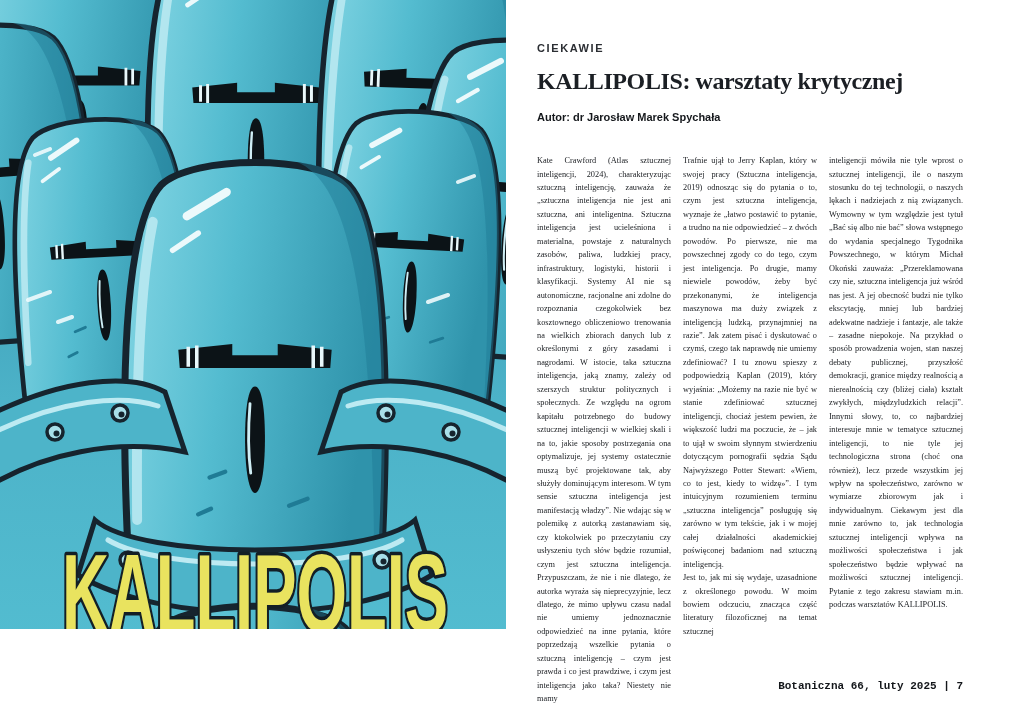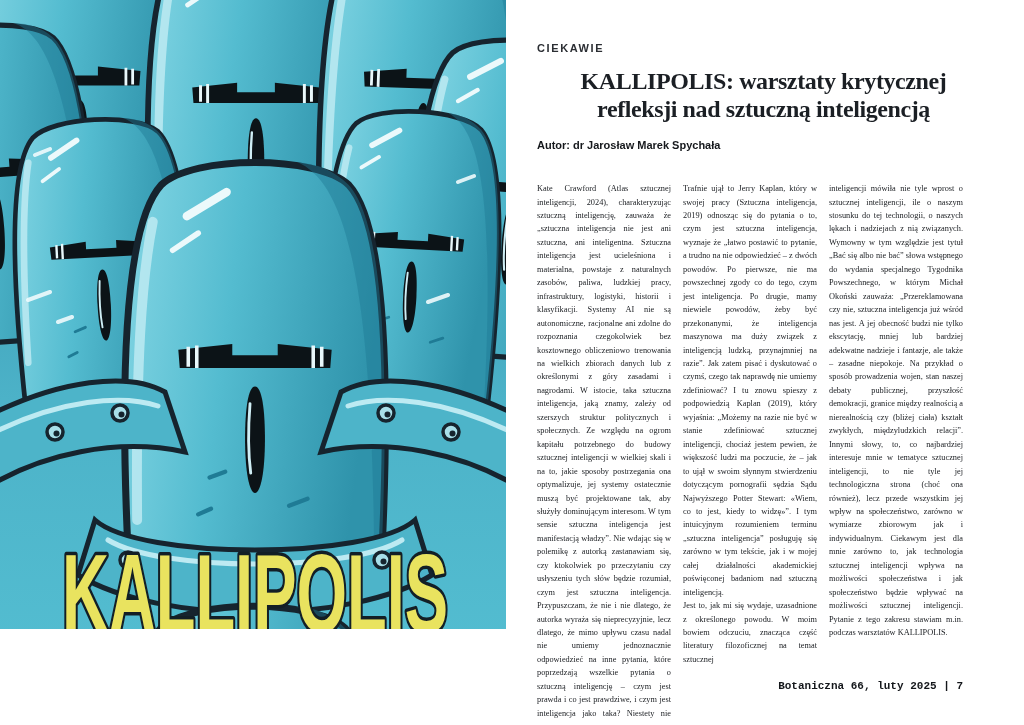--- a/index.html
+++ b/index.html
@@ -10,21 +10,21 @@
   
   .cover{position:absolute;left:0;top:0;width:506px;height:629px;overflow:hidden;background:#3f9db5;}
   .cover svg{display:block;}
   
   .page{
     position:absolute;left:506px;top:0;width:518px;height:725px;background:#ffffff;
     box-sizing:border-box;padding:42px 34px 0 31px;color:#1c2025;
   }
   .kicker{font-weight:bold;font-size:11px;letter-spacing:1.6px;color:#2b2e33;}
   .headline{margin-top:13px;font-family:"Liberation Serif",serif;font-weight:bold;
-    font-size:24px;line-height:28px;letter-spacing:-0.4px;color:#1b1f24;text-align:center;}
+    font-size:24px;line-height:28px;letter-spacing:-0.4px;color:#1b1f24;}
   .headline span{display:block;white-space:nowrap;}
   .byline{margin-top:10px;font-weight:bold;font-size:11px;color:#15181c;}
   .cols{display:flex;gap:12px;margin-top:31px;}
   .col{width:134px;font-family:"Liberation Serif",serif;font-size:8.3px;line-height:13.45px;
     text-align:justify;color:#191c20;}
   .col p{margin:0;}
   .footer{position:absolute;right:61px;top:680px;font-family:Liberation Mono, monospace;
     font-weight:bold;font-size:11px;color:#14171b;}
 </style>
 </head>
@@ -103,21 +103,20 @@
 
     <text x="255" y="632" text-anchor="middle" font-family="Liberation Sans, sans-serif" font-weight="bold" font-size="112" textLength="386" lengthAdjust="spacingAndGlyphs" fill="#e9e35f" stroke="#131f26" stroke-width="7" stroke-linejoin="round" paint-order="stroke">KALLIPOLIS</text>
     <text x="255" y="692" text-anchor="middle" font-family="Liberation Sans, sans-serif" font-weight="bold" font-size="38" textLength="372" lengthAdjust="spacingAndGlyphs" fill="#e9e35f" stroke="#131f26" stroke-width="4.5" stroke-linejoin="round" paint-order="stroke">Jarosław Marek Spychała</text>
   </svg>
 </div>
 
 <div class="page">
   <div class="kicker">CIEKAWIE</div>
   <h1 class="headline">
     <span>KALLIPOLIS: warsztaty krytycznej</span>
-    <span>refleksji nad sztuczną inteligencją</span>
   </h1>
   <div class="byline">Autor: dr Jarosław Marek Spychała</div>
 
   <div class="cols">
     <div class="col">
       <p>Kate Crawford (Atlas sztucznej inteligencji, 2024), charakteryzując sztuczną inteligencję, zauważa że „sztuczna inteligencja nie jest ani sztuczna, ani inteligentna. Sztuczna inteligencja jest ucieleśniona i materialna, powstaje z naturalnych zasobów, paliwa, ludzkiej pracy, infrastruktury, logistyki, historii i klasyfikacji. Systemy AI nie są autonomiczne, racjonalne ani zdolne do rozpoznania czegokolwiek bez kosztownego obliczeniowo trenowania na wielkich zbiorach danych lub z określonymi z góry zasadami i nagrodami. W istocie, taka sztuczna inteligencja, jaką znamy, zależy od szerszych struktur politycznych i społecznych. Ze względu na ogrom kapitału potrzebnego do budowy sztucznej inteligencji w wielkiej skali i na to, jakie sposoby postrzegania ona optymalizuje, jej systemy ostatecznie muszą być projektowane tak, aby służyły dominującym interesom. W tym sensie sztuczna inteligencja jest manifestacją władzy”. Nie wdając się w polemikę z autorką zastanawiam się, czy ktokolwiek po przeczytaniu czy usłyszeniu tych słów będzie rozumiał, czym jest sztuczna inteligencja. Przypuszczam, że nie i nie dlatego, że autorka wyraża się nieprecyzyjnie, lecz dlatego, że mimo upływu czasu nadal nie umiemy jednoznacznie odpowiedzieć na inne pytania, które poprzedzają wszelkie pytania o sztuczną inteligencję – czym jest prawda i co jest prawdziwe, i czym jest inteligencja jako taka? Niestety nie mamy</p>
     </div>
     <div class="col">
       <p>Trafnie ujął to Jerry Kaplan, który w swojej pracy (Sztuczna inteligencja, 2019) odnosząc się do pytania o to, czym jest sztuczna inteligencja, wyznaje że „łatwo postawić to pytanie, a trudno na nie odpowiedzieć – z dwóch powodów. Po pierwsze, nie ma powszechnej zgody co do tego, czym jest inteligencja. Po drugie, mamy niewiele powodów, żeby być przekonanymi, że inteligencja maszynowa ma duży związek z inteligencją ludzką, przynajmniej na razie”. Jak zatem pisać i dyskutować o czymś, czego tak naprawdę nie umiemy zdefiniować? I tu znowu spieszy z podpowiedzią Kaplan (2019), który wyjaśnia: „Możemy na razie nie być w stanie zdefiniować sztucznej inteligencji, chociaż jestem pewien, że większość ludzi ma poczucie, że – jak to ujął w swoim słynnym stwierdzeniu dotyczącym pornografii sędzia Sądu Najwyższego Potter Stewart: «Wiem, co to jest, kiedy to widzę»”. I tym intuicyjnym rozumieniem terminu „sztuczna inteligencja” posługuję się zarówno w tym tekście, jak i w mojej całej działalności akademickiej poświęconej badaniom nad sztuczną inteligencją.</p>
       <p>Jest to, jak mi się wydaje, uzasadnione z określonego powodu. W moim bowiem odczuciu, znacząca część literatury filozoficznej na temat sztucznej</p>

